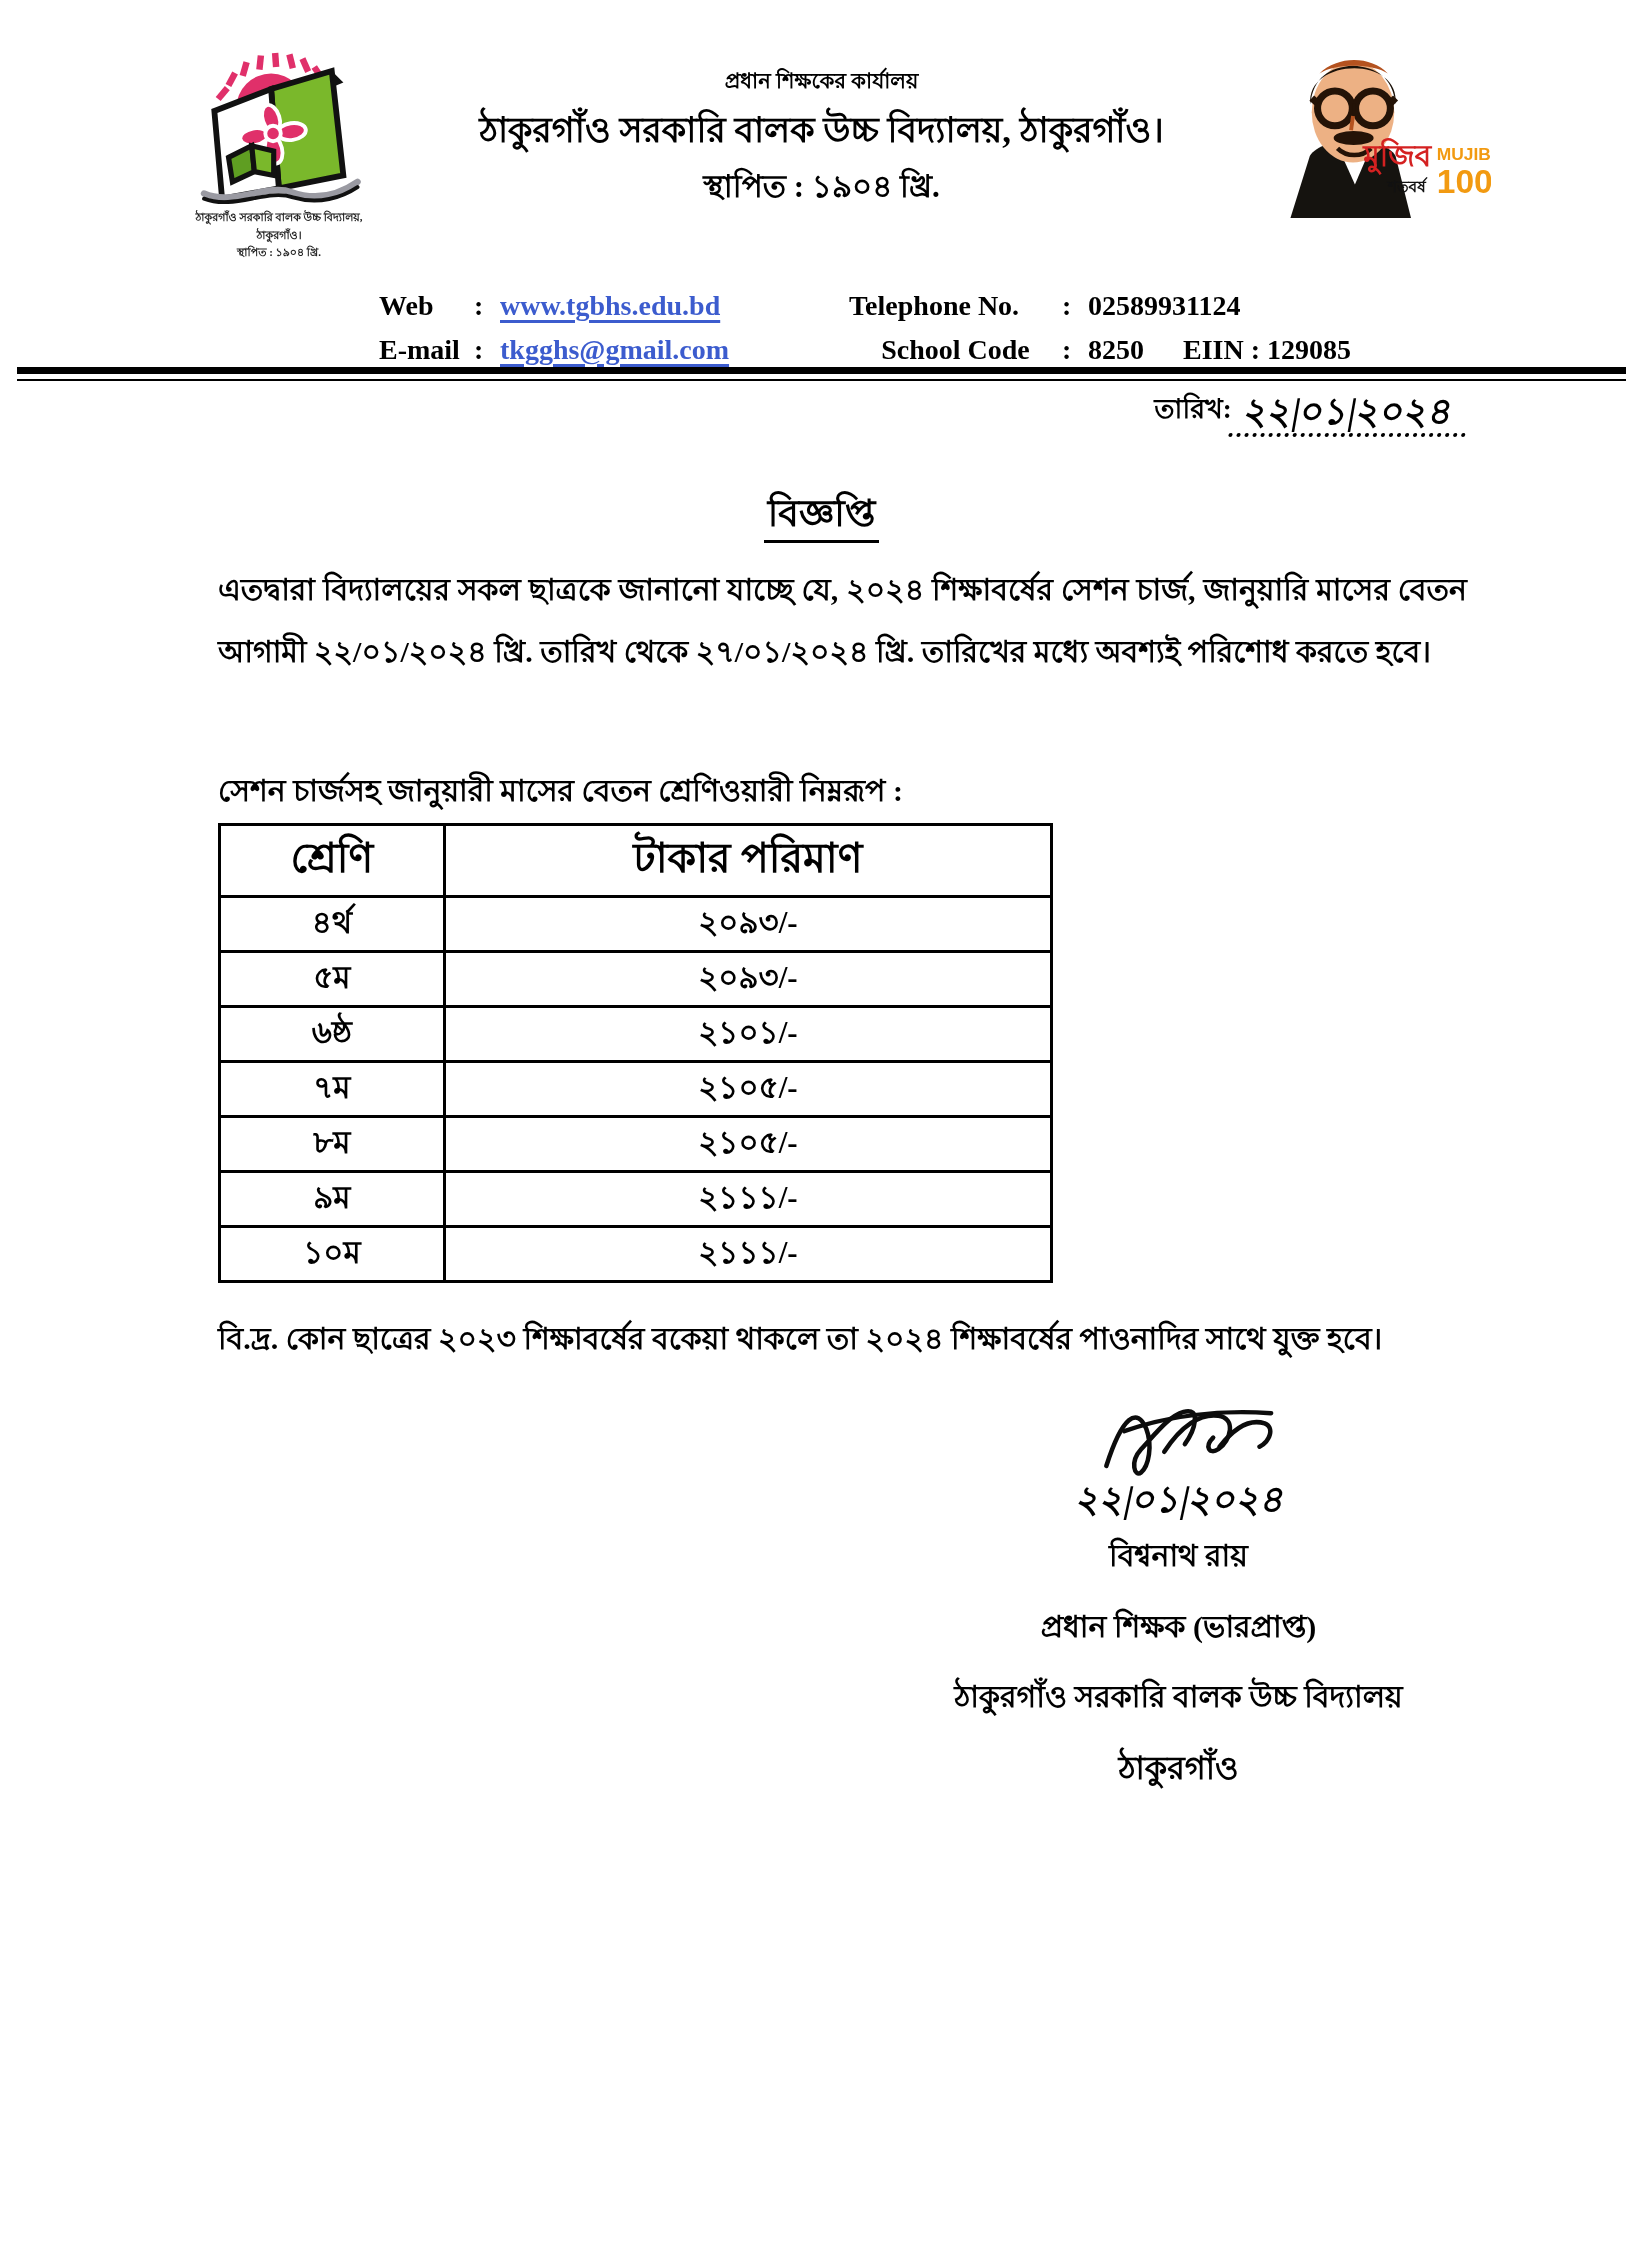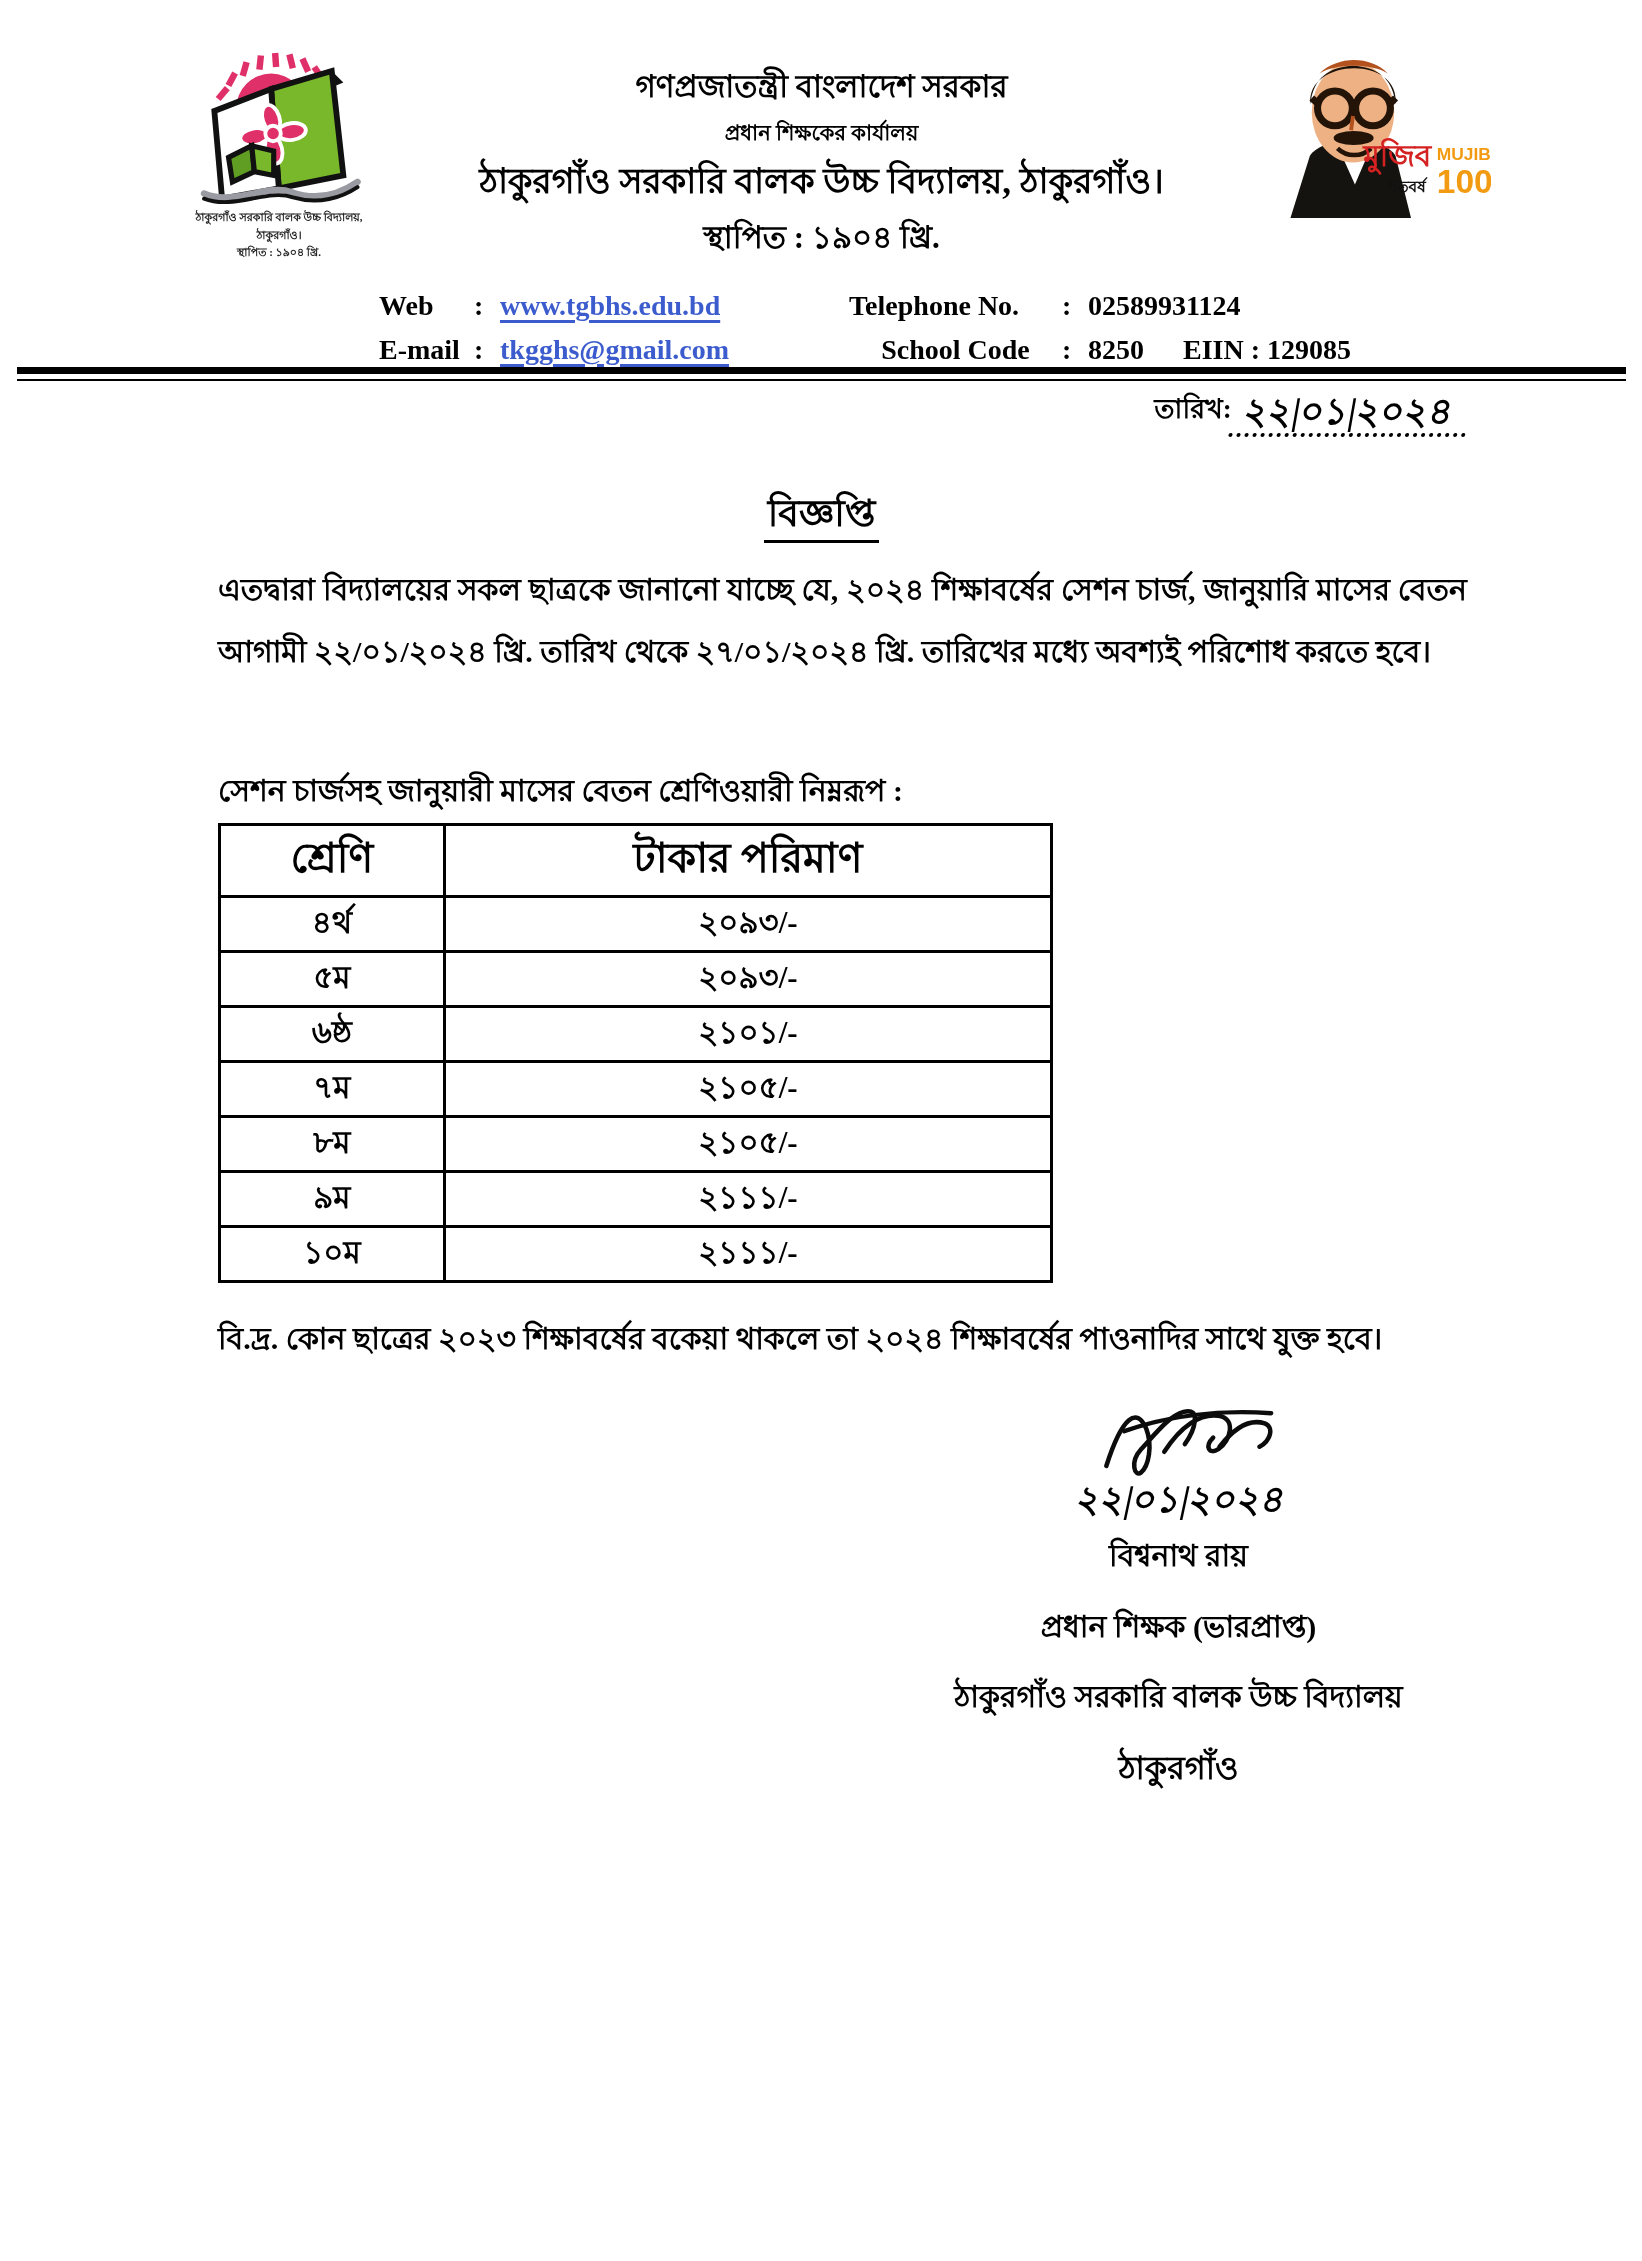--- a/index.html
+++ b/index.html
@@ -124,21 +124,20 @@
       </g>
 
       <path d="M14 224 C 60 244 110 208 150 222 C 190 236 226 224 252 206" fill="none" stroke="#9a9aa2" stroke-width="10" stroke-linecap="round"></path>
       <path d="M14 232 C 60 250 112 216 152 230 C 192 242 228 230 252 214" fill="none" stroke="#111" stroke-width="6" stroke-linecap="round"></path>
     </svg>
     <div class="logo-caption">ঠাকুরগাঁও সরকারি বালক উচ্চ বিদ্যালয়, ঠাকুরগাঁও।</div>
     <div class="logo-caption">স্থাপিত : ১৯০৪ খ্রি.</div>
   </div>
 
   <div class="header-center">
-    <div class="hc-line1">গণপ্রজাতন্ত্রী বাংলাদেশ সরকার</div>
     <div class="hc-line2">প্রধান শিক্ষকের কার্যালয়</div>
     <div class="hc-line3">ঠাকুরগাঁও সরকারি বালক উচ্চ বিদ্যালয়, ঠাকুরগাঁও।</div>
     <div class="hc-line4">স্থাপিত : ১৯০৪ খ্রি.</div>
   </div>
 
   <div class="mujib-logo">
     <svg viewBox="0 0 366 276">
 
       <path d="M55 276 L85 180 C105 148 200 148 218 180 L242 276 Z" fill="#15130f"></path>
       <path d="M136 182 L155 224 L174 180 Z" fill="#ffffff"></path>

